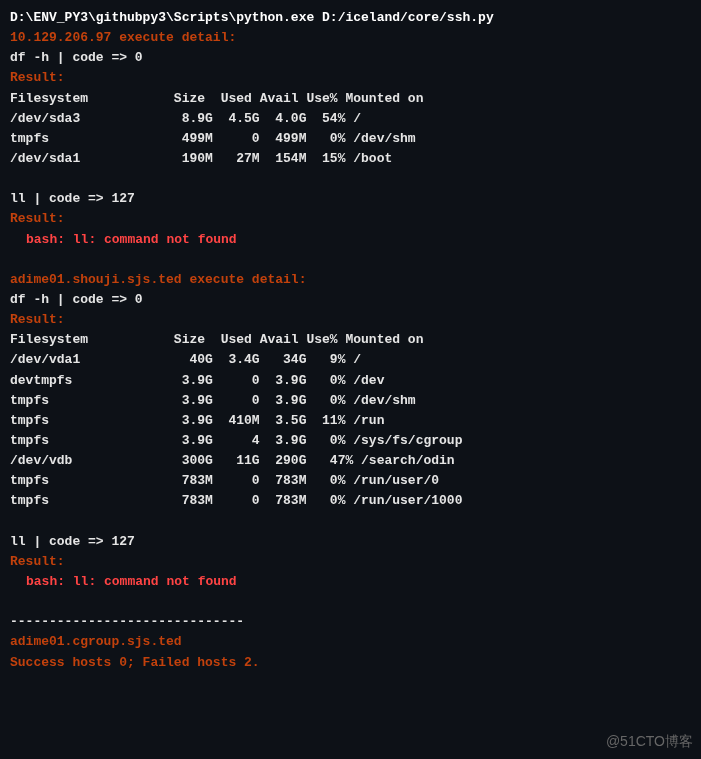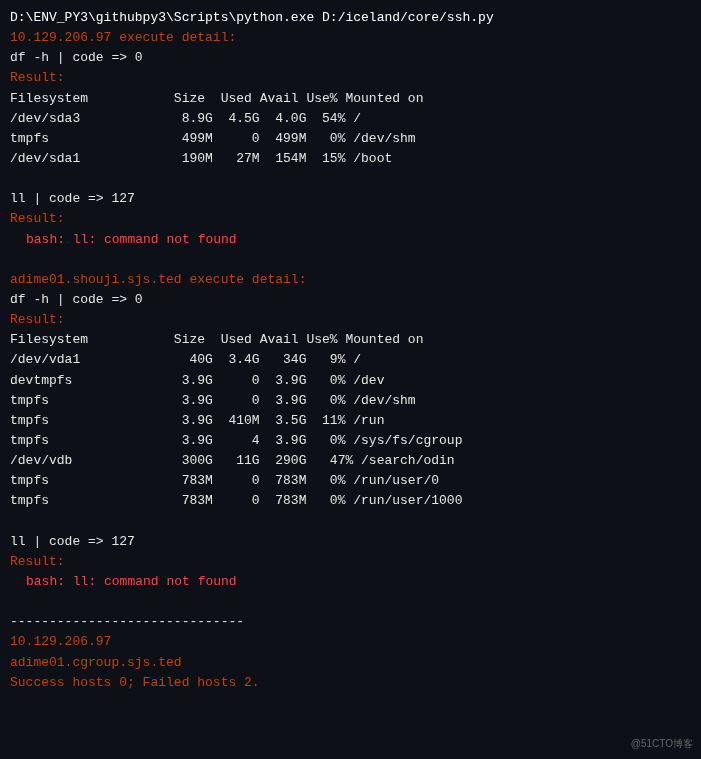--- a/index.html
+++ b/index.html
@@ -27,33 +27,34 @@
     }
 
     .white { color: #ffffff; }
     .cyan { color: #c2410c; }
     .green { color: #e5e5e5; }
     .red { color: #ff4444; margin-left: 16px; }
 
     .line {
       display: block;
       white-space: pre;
+      font-weight: bold;
     }
 
     .empty-line {
       display: block;
       height: 1.55em;
     }
 
     .watermark {
       position: fixed;
       bottom: 8px;
       right: 8px;
       color: #666;
-      font-size: 10px;
+      font-size: 14px;
       font-family: Arial, sans-serif;
     }
   </style>
 </head>
 <body>
 
 <div class="terminal">
 
   <span class="line white">D:\ENV_PY3\githubpy3\Scripts\python.exe D:/iceland/core/ssh.py</span>
 
@@ -88,19 +89,18 @@
 
   <span class="empty-line"></span>
 
   <span class="line green">ll | code =&gt; 127</span>
   <span class="line cyan">Result:</span>
   <span class="line red">bash: ll: command not found</span>
 
   <span class="empty-line"></span>
 
   <span class="line green">------------------------------</span>
-  <span class="line cyan">10.129.206.97</span>
   <span class="line cyan">adime01.cgroup.sjs.ted</span>
   <span class="line cyan">Success hosts 0; Failed hosts 2.</span>
 
 </div>
 
 <div class="watermark">@51CTO博客</div>
 
 </body></html>

